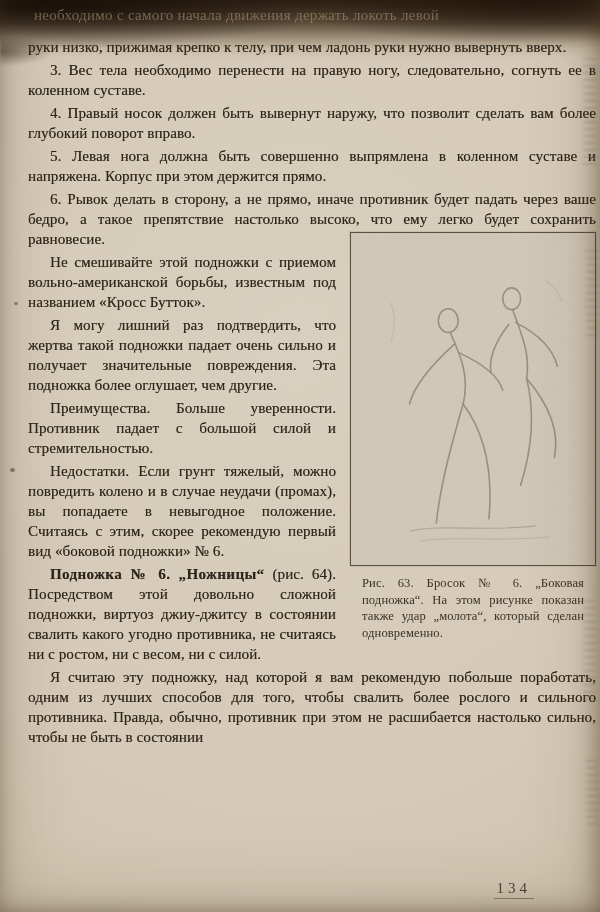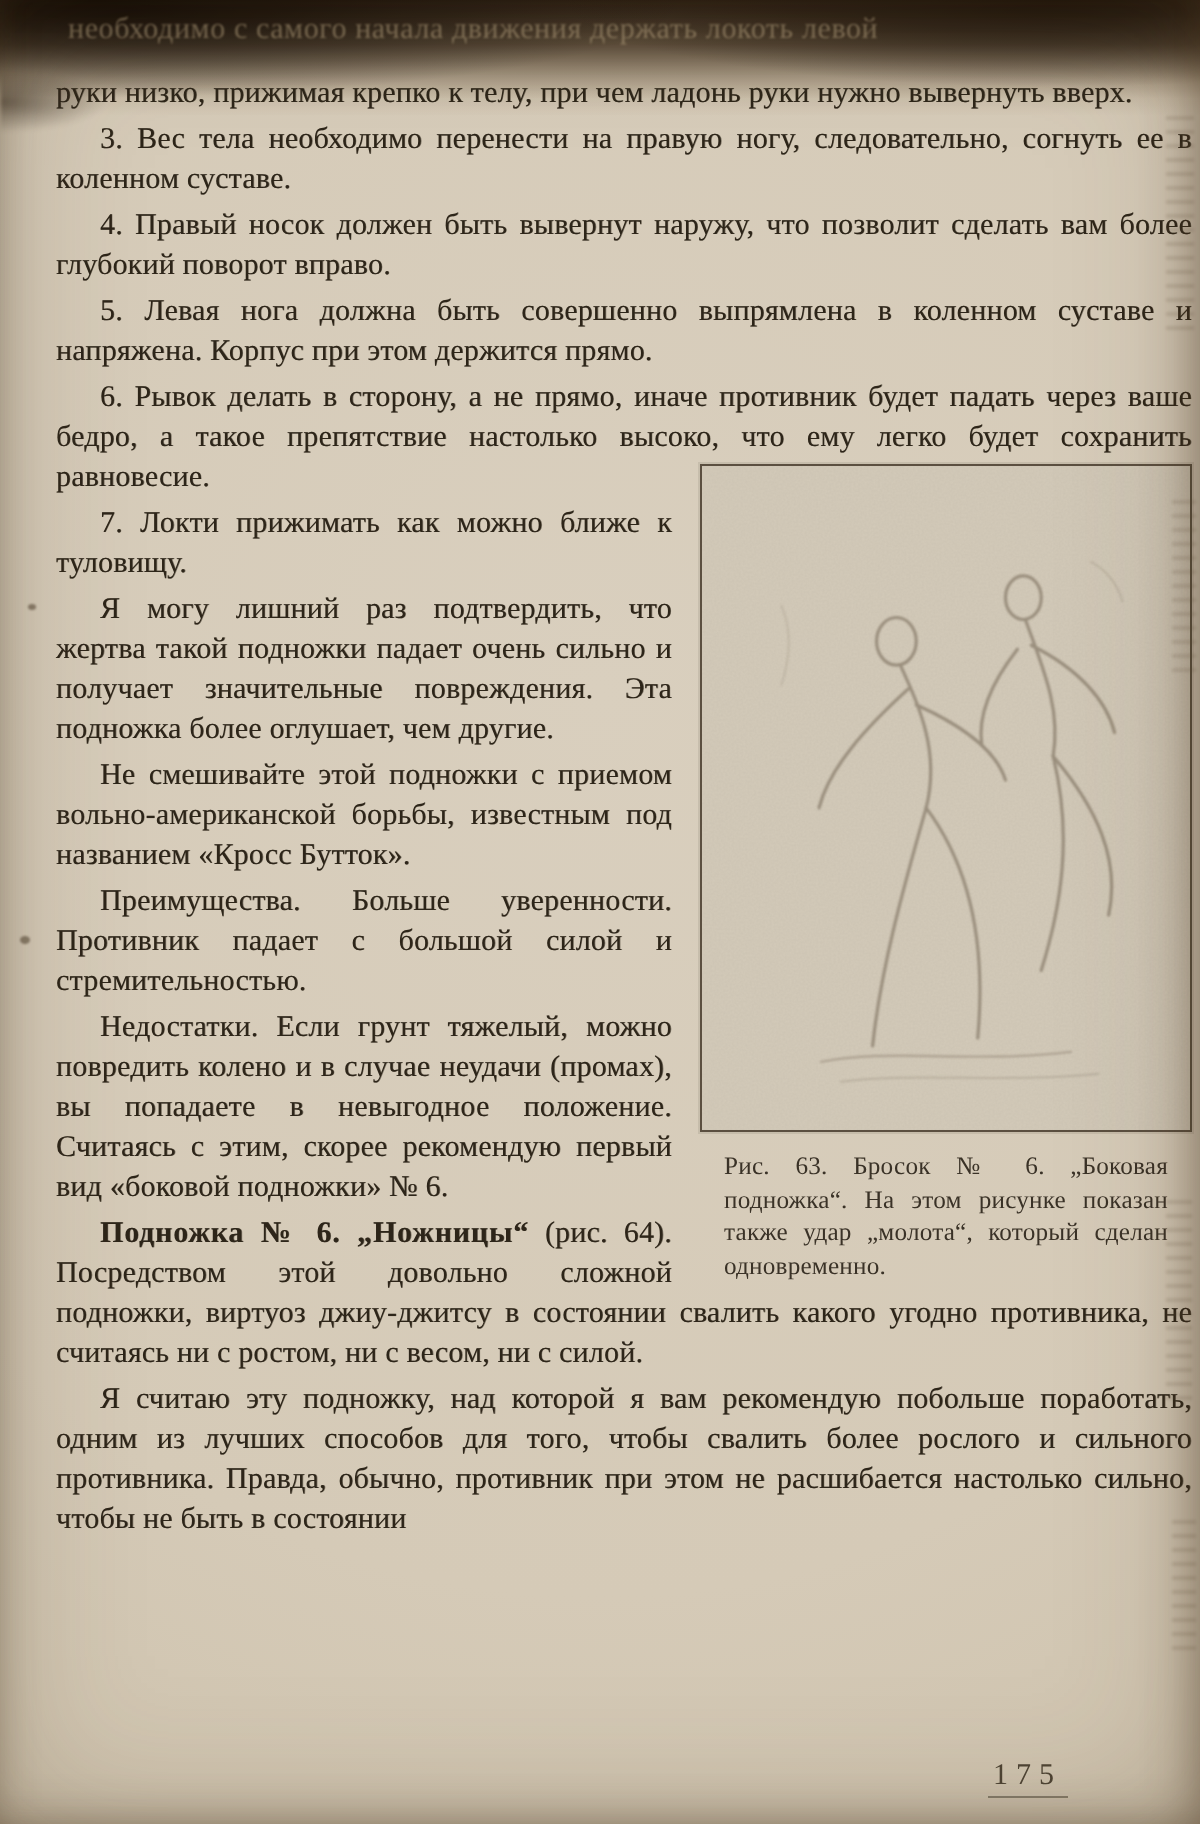--- a/index.html
+++ b/index.html
@@ -137,25 +137,24 @@
               <path d="M196,48 C204,52 210,60 212,68" stroke-width="1" opacity="0.35"></path>
               <path d="M40,70 C46,84 44,98 40,110" stroke-width="1" opacity="0.3"></path>
             </g>
           </svg>
         </span>
         <span class="figure-caption">Рис. 63. Бросок № 6. „Боковая подножка“. На этом рисунке показан также удар „молота“, который сделан одновременно.</span>
       </span>
       <span>ему легко будет сохранить равновесие.</span>
     </p>
 
-    <p>7. Локти прижимать как можно ближе к туловищу.</p>
+
+    <p>Не смешивайте этой подножки с приемом вольно-американской борьбы, известным под названием «Кросс Бутток».</p>
 
     <p>Я могу лишний раз подтвердить, что жертва такой подножки падает очень сильно и получает значительные повреждения. Эта подножка более оглушает, чем другие.</p>
-
-    <p>Не смешивайте этой подножки с приемом вольно-американской борьбы, известным под названием «Кросс Бутток».</p>
 
 
     <p>
       <span class="lead-italic">Преимущества.</span><span> Больше уверенности. Противник падает с большой силой и стремительностью.</span>
     </p>
 
     <p>
       <span class="lead-italic">Недостатки.</span><span> Если грунт тяжелый, можно повредить колено и в случае неудачи (промах), вы попадаете в невыгодное положение. Считаясь с этим, скорее рекомендую первый вид «боковой подножки» № 6.</span>
     </p>
 
@@ -167,16 +166,16 @@
 
   </div>
 
   <div class="bleed" style="right:3px; top:58px; width:14px; height:110px;"></div>
   <div class="bleed" style="right:2px; top:250px; width:12px; height:90px;"></div>
   <div class="bleed" style="right:4px; top:600px; width:13px; height:100px;"></div>
   <div class="bleed" style="right:2px; top:760px; width:12px; height:70px;"></div>
   <div class="speck" style="left:10px; top:468px; width:5px; height:4px;"></div>
   <div class="speck" style="left:14px; top:302px; width:4px; height:3px;"></div>
 
-  <div class="page-number">175</div>
+  <div class="page-number">134</div>
 
   <div class="vignette"></div>
 </div>
 
 </body></html>

